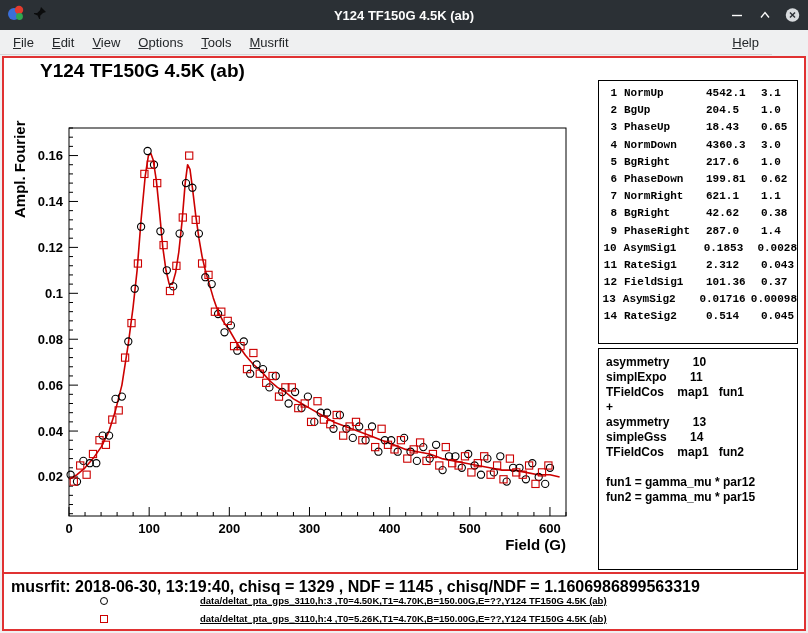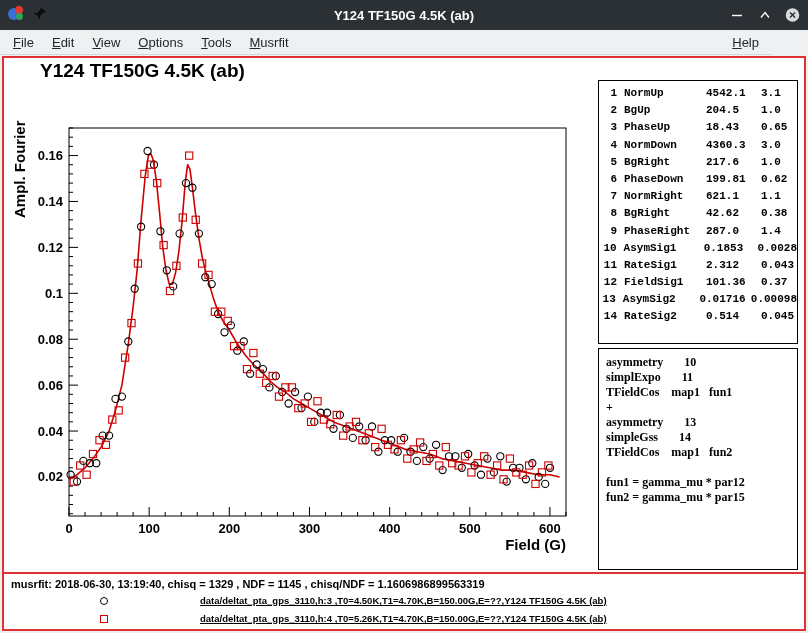--- a/index.html
+++ b/index.html
@@ -52,29 +52,29 @@
     padding-top:4px;
   }
   .prow { display:flex; height:17.2px; line-height:17.2px; }
   .c-idx { width:18px; text-align:right; }
   .c-name { width:82px; margin-left:7px; }
   .c-val { width:55px; }
   .c-err { flex:1; }
   .theory-box {
     position:absolute; left:594px; top:290px; width:200px; height:222px;
     background:#fff; border:1px solid #000; z-index:2;
-    font-family:Liberation Serif, serif; font-size:12px; font-weight:700;
+    font-family:Liberation Sans, sans-serif; font-size:12px; font-weight:700;
     padding:6px 7px; white-space:pre; line-height:15px;
   }
   .tline { white-space:pre; }
   
   .footer-divider { position:absolute; left:-2px; right:-2px; top:514px; height:0; border-top:2px solid #e03232; }
   .fit-info {
     position:absolute; left:7px; top:520px;
-    font-size:11px; font-weight:700; color:#000;
+    font-size:16px; font-weight:700; color:#000;
   }
   #legend { position:absolute; left:0; right:0; top:535px; }
   .legend-row { position:relative; height:18px; }
   .lmark { position:absolute; left:96px; top:4px; width:8px; height:8px; background:transparent; }
   .lcircle { border:1px solid #000; border-radius:50%; }
   .lsquare { border:1px solid #cc0000; }
   .ltext { position:absolute; left:196px; top:2px; font-size:9.5px; font-weight:700; color:#000; white-space:nowrap;text-decoration:underline; }
 </style>
 </head>
 <body>

